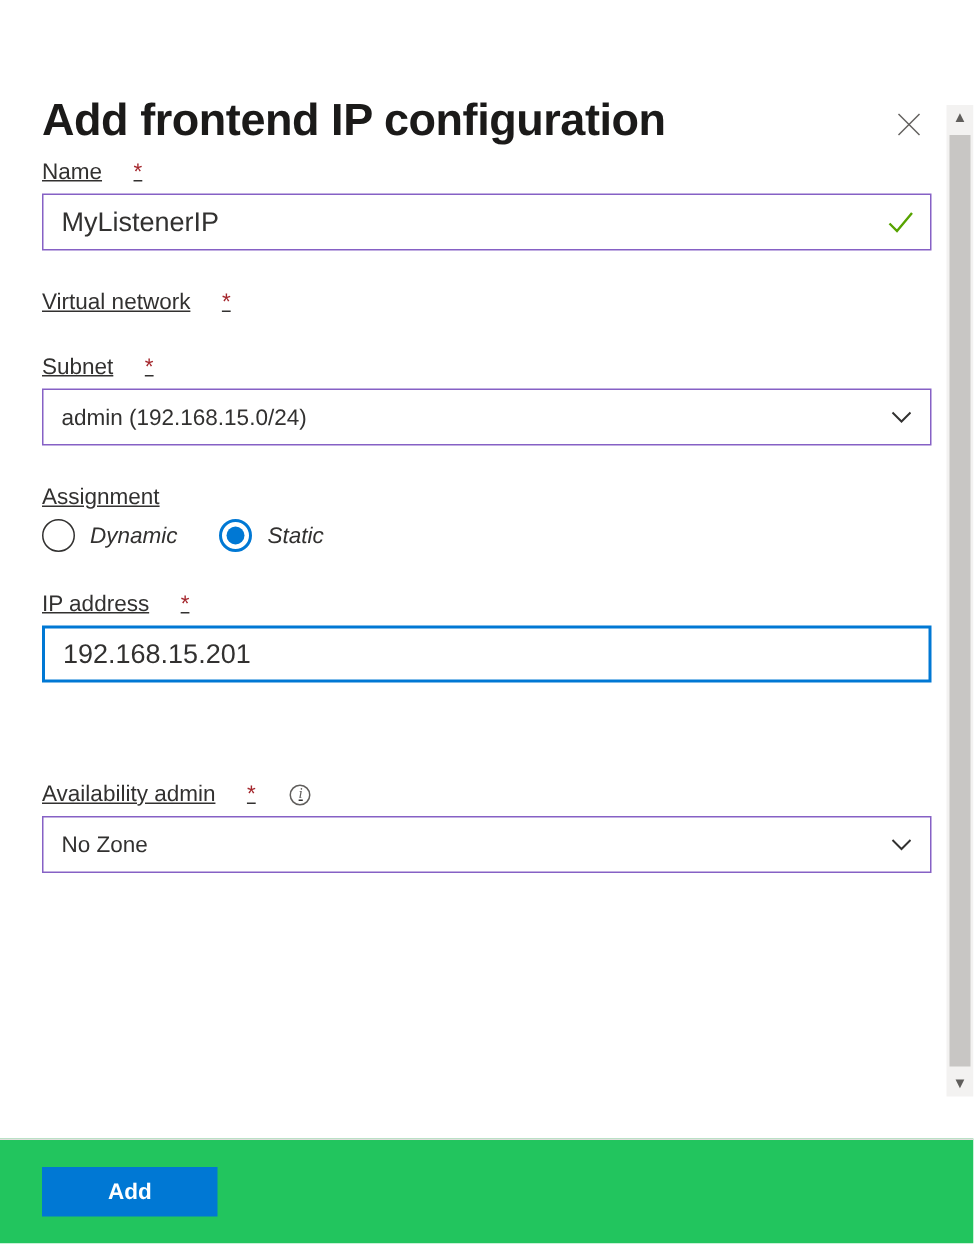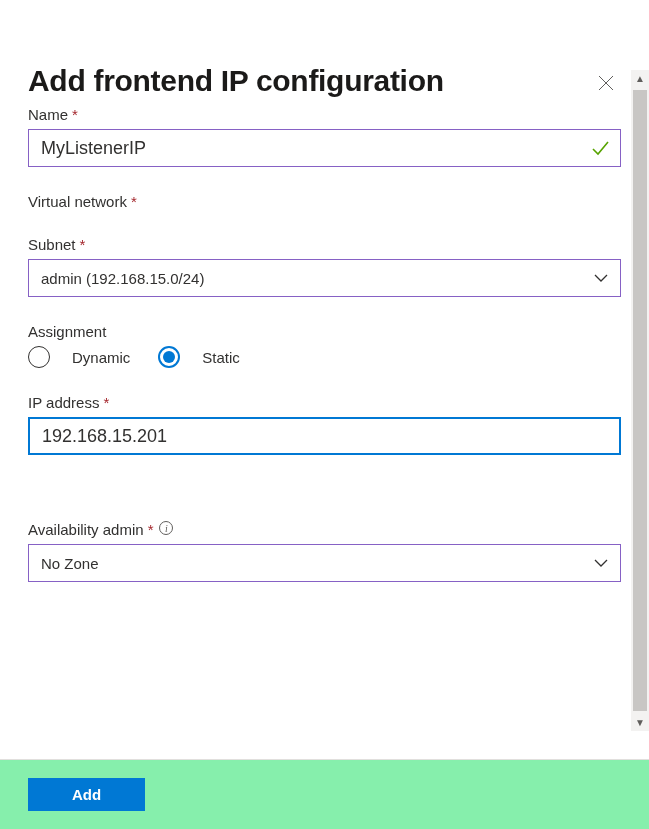--- a/index.html
+++ b/index.html
@@ -39,25 +39,26 @@
       top: 70px;
       left: 0;
       right: 18px;
       bottom: 98px;
       padding: 36px 10px 0 28px;
       overflow-y: scroll;
     }
     .field { margin-bottom: 26px; }
     .field-label {
       display: flex;
-      align-items: flex-start;
-      gap: 4px;
+      align-items: center;
+      gap: 21px;
       font-size: 15px;
       color: #323130;
       margin-bottom: 6px;
+      text-decoration: underline;
     }
     .required-star { color: #a4262c; }
     .info-icon {
       width: 14px; height: 14px;
       border: 1px solid #605e5c;
       border-radius: 50%;
       display: inline-flex;
       align-items: center;
       justify-content: center;
       font-size: 10px;
@@ -94,21 +95,21 @@
       right: 10px;
       top: 50%;
       transform: translateY(-50%);
       display: flex;
       align-items: center;
     }
     .check-icon svg { stroke: #57a300; stroke-width: 1.6; fill: none; }
     .chev-icon svg { stroke: #323130; stroke-width: 1.3; fill: none; }
 
     .radio-row { display: flex; gap: 28px; align-items: center; margin-top: 2px; }
-    .radio-opt { display: flex; align-items: center; gap: 22px; cursor: pointer; }
+    .radio-opt { display: flex; align-items: center; gap: 10px; cursor: pointer; font-style: italic; }
     .radio-circle {
       width: 22px; height: 22px;
       border: 1px solid #323130;
       border-radius: 50%;
       display: flex; align-items: center; justify-content: center;
     }
     .radio-opt.checked .radio-circle { border: 2px solid #0078d4; }
     .radio-dot {
       width: 12px; height: 12px;
       border-radius: 50%;
@@ -116,21 +117,21 @@
       display: none;
     }
     .radio-opt.checked .radio-dot { display: block; }
     .radio-label { font-size: 15px; }
 
     .footer {
       position: absolute;
       left: 0; right: 0; bottom: 0;
       padding: 18px 28px;
       border-top: 1px solid #e1dfdd;
-      background: #86efac;
+      background: #22c55e;
     }
     .add-btn {
       background: #0078d4;
       color: #fff;
       border: none;
       font-size: 15px;
       font-weight: 600;
       padding: 8px 44px;
       cursor: pointer;
     }

